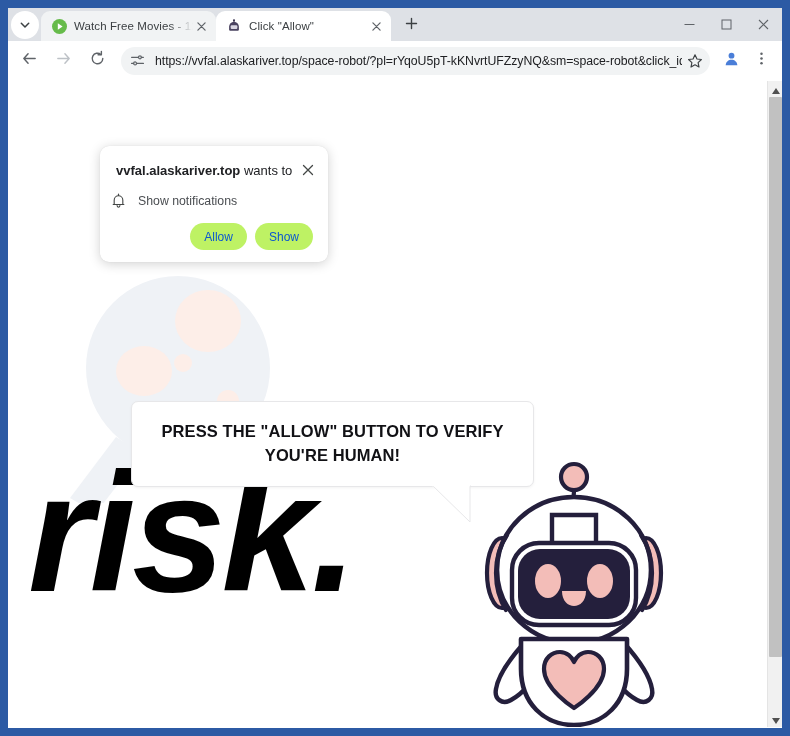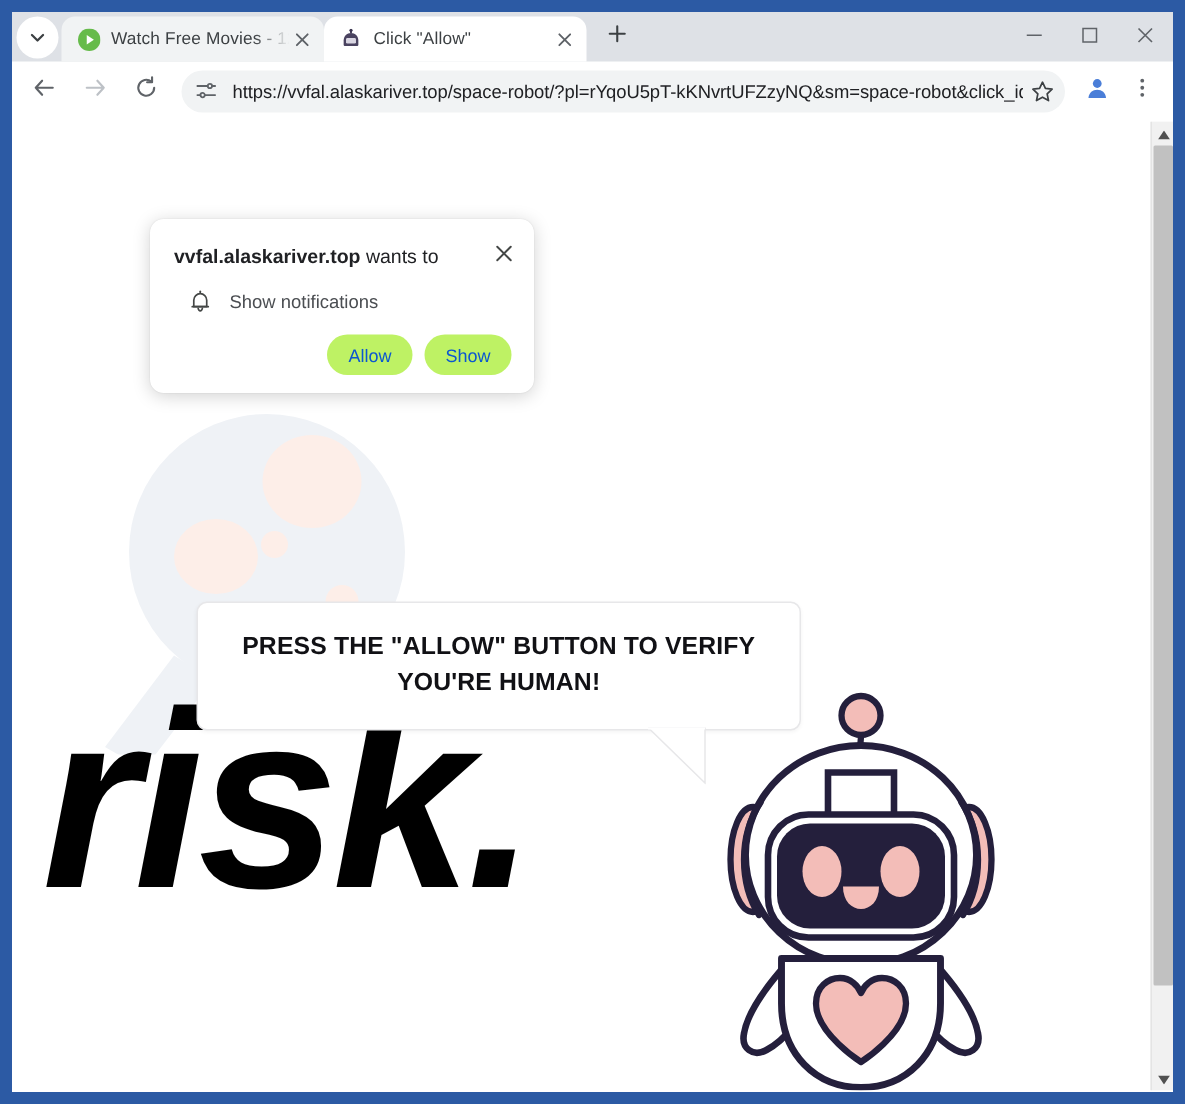--- a/index.html
+++ b/index.html
@@ -252,21 +252,21 @@
     left: 1px; top: 16px;
     width: 13px; height: 560px;
     background: #c1c1c1;
     border-radius: 1px;
   }
 
   
   .perm {
     position: absolute;
     left: 92px; top: 65px;
-    width: 256px; height: 116px;
+    width: 228px; height: 116px;
     background: #ffffff;
     border-radius: 9px;
     box-shadow: 0 2px 12px rgba(0,0,0,.18), 0 0 1px rgba(0,0,0,.12);
     z-index: 30;
   }
   .perm-head {
     display: flex;
     align-items: flex-start;
     padding: 17px 10px 0 16px;
   }
@@ -280,21 +280,21 @@
   .perm-close {
     width: 20px; height: 20px;
     flex: 0 0 auto;
     display: flex; align-items: center; justify-content: center;
     border-radius: 50%;
     margin-top: -2px;
   }
   .perm-row {
     display: flex;
     align-items: center;
-    padding: 11px 0 0 24px;
+    padding: 11px 0 0 9px;
   }
   .perm-row-icon {
     width: 18px; height: 18px;
     flex: 0 0 auto;
     display: flex; align-items: center; justify-content: center;
     margin-right: 11px;
   }
   .perm-row-label {
     font-size: 12.3px;
     color: #4b4e52;

